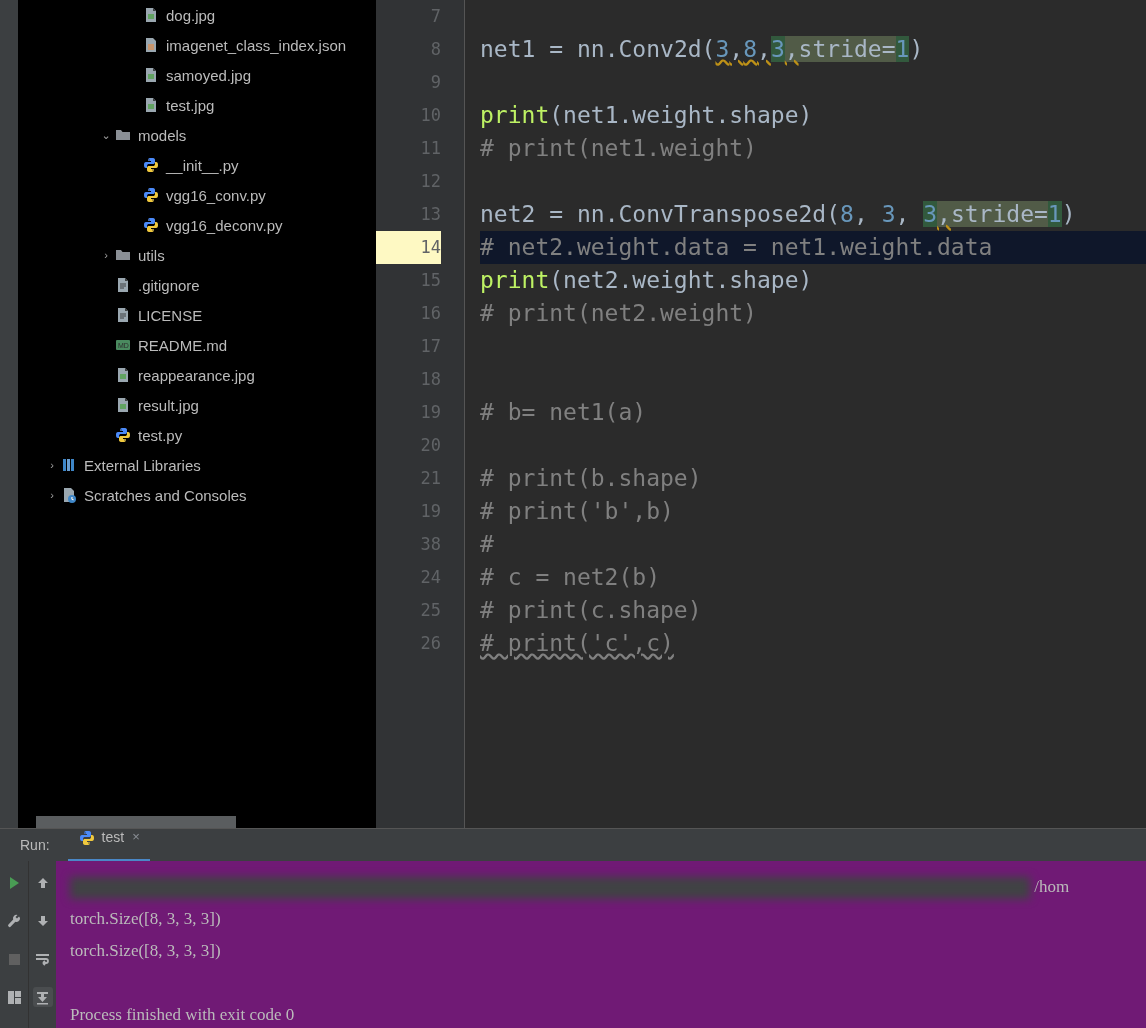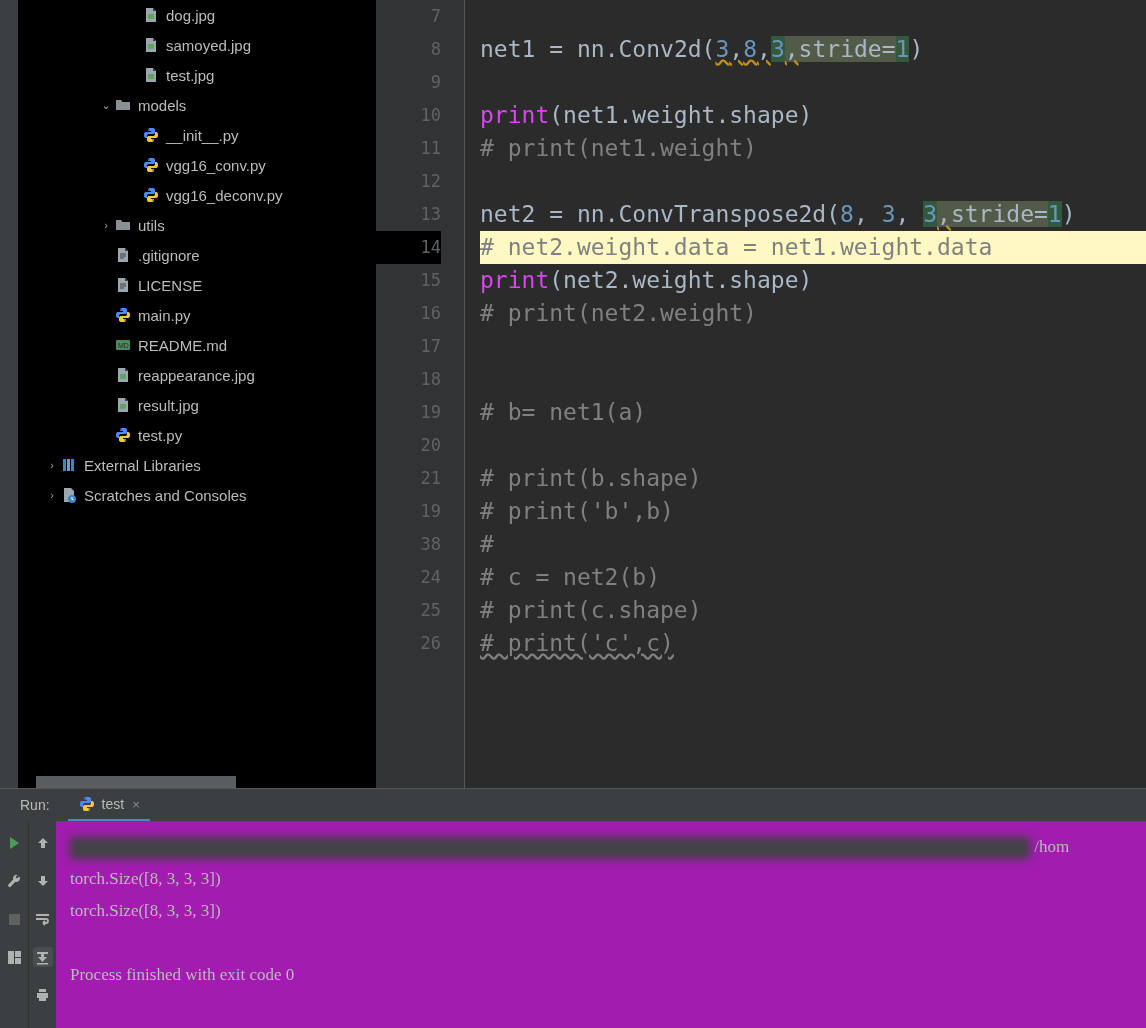--- a/index.html
+++ b/index.html
@@ -14,33 +14,33 @@
 .p0{padding-left:26px}
 .p2{padding-left:80px}
 .p3{padding-left:108px}
 .sidebar-scrollbar{position:absolute;bottom:0;left:18px;height:12px;width:200px;background:#5a5d5f;border-radius:0}
 .editor{flex:1;display:flex;background:#2b2b2b;position:relative}
 .gutter{width:88px;background:#313335;border-right:1px solid #313335;text-align:right;padding-right:22px;padding-top:0;color:#606366;font-family:Consolas,Menlo,monospace;font-size:17px;line-height:33px}
 .gutter-line{height:33px}
 .indent-guide{width:8px;background:#2b2b2b;border-left:1px solid #555555;margin-left:0}
 .code{flex:1;font-family:Consolas,Menlo,monospace;font-size:23px;line-height:33px;padding-left:8px;white-space:pre;overflow:hidden}
 .code-line{height:33px}
-.code-line.active{background:#fef9c3}
-.fn{color:#d946ef}
+.code-line.active{background:#0f172a}
+.fn{color:#bef264}
 .num{color:#6897bb}
 .cmt{color:#808080}
 .hl{background-color:#515b47}
 .hl-num{background-color:#32593d;color:#6897bb}
 .warn{text-decoration-line:underline;text-decoration-style:wavy;text-decoration-color:#be9117}
 .ident{color:#a9b7c6}
 .def{color:#a9b7c6}
 .derr{text-decoration-line:underline;text-decoration-style:wavy;text-decoration-color:#808080}
-.run-panel{height:240px;border-top:1px solid #555555;display:flex;flex-direction:column;background:#a21caf}
+.run-panel{height:200px;border-top:1px solid #555555;display:flex;flex-direction:column;background:#701a75}
 .run-header{height:32px;display:flex;align-items:center;background:#3c3f41;padding-left:20px;font-size:14px;color:#bbbbbb}
-.run-tab{display:flex;align-items:center;height:32px;padding:0 10px;border-bottom:2px solid #4a88c7;margin-left:18px}
+.run-tab{display:flex;align-items:flex-start;height:32px;padding:0 10px;border-bottom:2px solid #4a88c7;margin-left:18px}
 .run-tab .ico-py{margin-right:6px}
 .close-x{margin-left:8px;color:#8a8f95;font-size:13px}
 .run-body{flex:1;display:flex}
 .run-tools{width:28px;background:#3c3f41;display:flex;flex-direction:column;align-items:center;padding-top:12px;gap:18px}
 .run-tools2{width:28px;background:#3c3f41;display:flex;flex-direction:column;align-items:center;padding-top:12px;gap:18px;border-left:1px solid #323232}
 .tool-btn{width:20px;height:20px;display:flex;align-items:center;justify-content:center;color:#afb1b3;cursor:pointer;font-size:15px}
 .tool-btn.play{color:#499c54}
 .tool-btn.stop{color:#606060}
 .console{flex:1;font-family:Liberation Serif, serif;font-size:17px;line-height:32px;padding:10px 0 0 14px;color:#bbbbbb;white-space:pre;overflow:hidden}
 .console .blur{filter:blur(4px);background:#404244;color:#404244;display:inline-block;width:960px;height:22px;vertical-align:middle}
@@ -67,20 +67,30 @@
                 <rect x="5" y="7" width="6" height="5" fill="#62a362"></rect>
               </svg>
             </span>
             <span>dog.jpg</span>
           </div>
           <div class="tree-item p3">
             <span class="chev"></span>
             <span class="ico">
               <svg width="16" height="16" viewBox="0 0 16 16">
                 <path fill="#9aa7b0" d="M3 1h7l3 3v11H3z"></path>
+                <path fill="#c7956d" d="M5 7h6v6H5z"></path>
+              </svg>
+            </span>
+            <span>imagenet_class_index.json</span>
+          </div>
+          <div class="tree-item p3">
+            <span class="chev"></span>
+            <span class="ico">
+              <svg width="16" height="16" viewBox="0 0 16 16">
+                <path fill="#9aa7b0" d="M3 1h7l3 3v11H3z"></path>
                 <path fill="#3c3f41" d="M10 1v3h3"></path>
                 <rect x="5" y="7" width="6" height="5" fill="#62a362"></rect>
               </svg>
             </span>
             <span>samoyed.jpg</span>
           </div>
           <div class="tree-item p3">
             <span class="chev"></span>
             <span class="ico">
               <svg width="16" height="16" viewBox="0 0 16 16">
@@ -159,32 +169,20 @@
           <div class="tree-item p2">
             <span class="chev"></span>
             <span class="ico">
               <svg width="16" height="16" viewBox="0 0 16 16">
                 <path fill="#9aa7b0" d="M3 1h7l3 3v11H3z"></path>
                 <path fill="#3c3f41" d="M10 1v3h3"></path>
                 <path stroke="#3c3f41" d="M5 7h6M5 9h6M5 11h4"></path>
               </svg>
             </span>
             <span>LICENSE</span>
-          </div>
-          <div class="tree-item p2">
-            <span class="chev"></span>
-            <span class="ico">
-              <svg width="16" height="16" viewBox="0 0 16 16">
-                <path fill="#4b8af9" d="M8 1c-2 0-3 .5-3 2v1h3v1H3c-1.5 0-2 1-2 3s.5 3 2 3h1V9c0-1.5 1-2 2-2h4c1 0 2-.5 2-2V3c0-1.5-1-2-3-2H8z"></path>
-                <circle cx="6" cy="3" r=".7" fill="#2b2b2b"></circle>
-                <path fill="#f0c93e" d="M8 15c2 0 3-.5 3-2v-1H8v-1h5c1.5 0 2-1 2-3s-.5-3-2-3h-1v2c0 1.5-1 2-2 2H6c-1 0-2 .5-2 2v2c0 1.5 1 2 3 2h1z"></path>
-                <circle cx="10" cy="13" r=".7" fill="#2b2b2b"></circle>
-              </svg>
-            </span>
-            <span>main.py</span>
           </div>
           <div class="tree-item p2">
             <span class="chev"></span>
             <span class="ico">
               <svg width="16" height="16" viewBox="0 0 16 16">
                 <rect x="1" y="3" width="14" height="10" rx="1" fill="#4a8a5f"></rect>
                 <text x="3" y="11" font-size="7" fill="#2b2b2b" font-family="Arial">MD</text>
               </svg>
             </span>
             <span>README.md</span>
@@ -251,21 +249,21 @@
 
   <div class="editor">
     <div class="gutter" id="gutter">
           <div class="gutter-line">7</div>
           <div class="gutter-line">8</div>
           <div class="gutter-line">9</div>
           <div class="gutter-line">10</div>
           <div class="gutter-line">11</div>
           <div class="gutter-line">12</div>
           <div class="gutter-line">13</div>
-          <div class="gutter-line" style="background: #000000;">14</div>
+          <div class="gutter-line" style="background: #fef9c3;">14</div>
           <div class="gutter-line">15</div>
           <div class="gutter-line">16</div>
           <div class="gutter-line">17</div>
           <div class="gutter-line">18</div>
           <div class="gutter-line">19</div>
           <div class="gutter-line">20</div>
           <div class="gutter-line">21</div>
           <div class="gutter-line">19</div>
           <div class="gutter-line">38</div>
           <div class="gutter-line">24</div>

